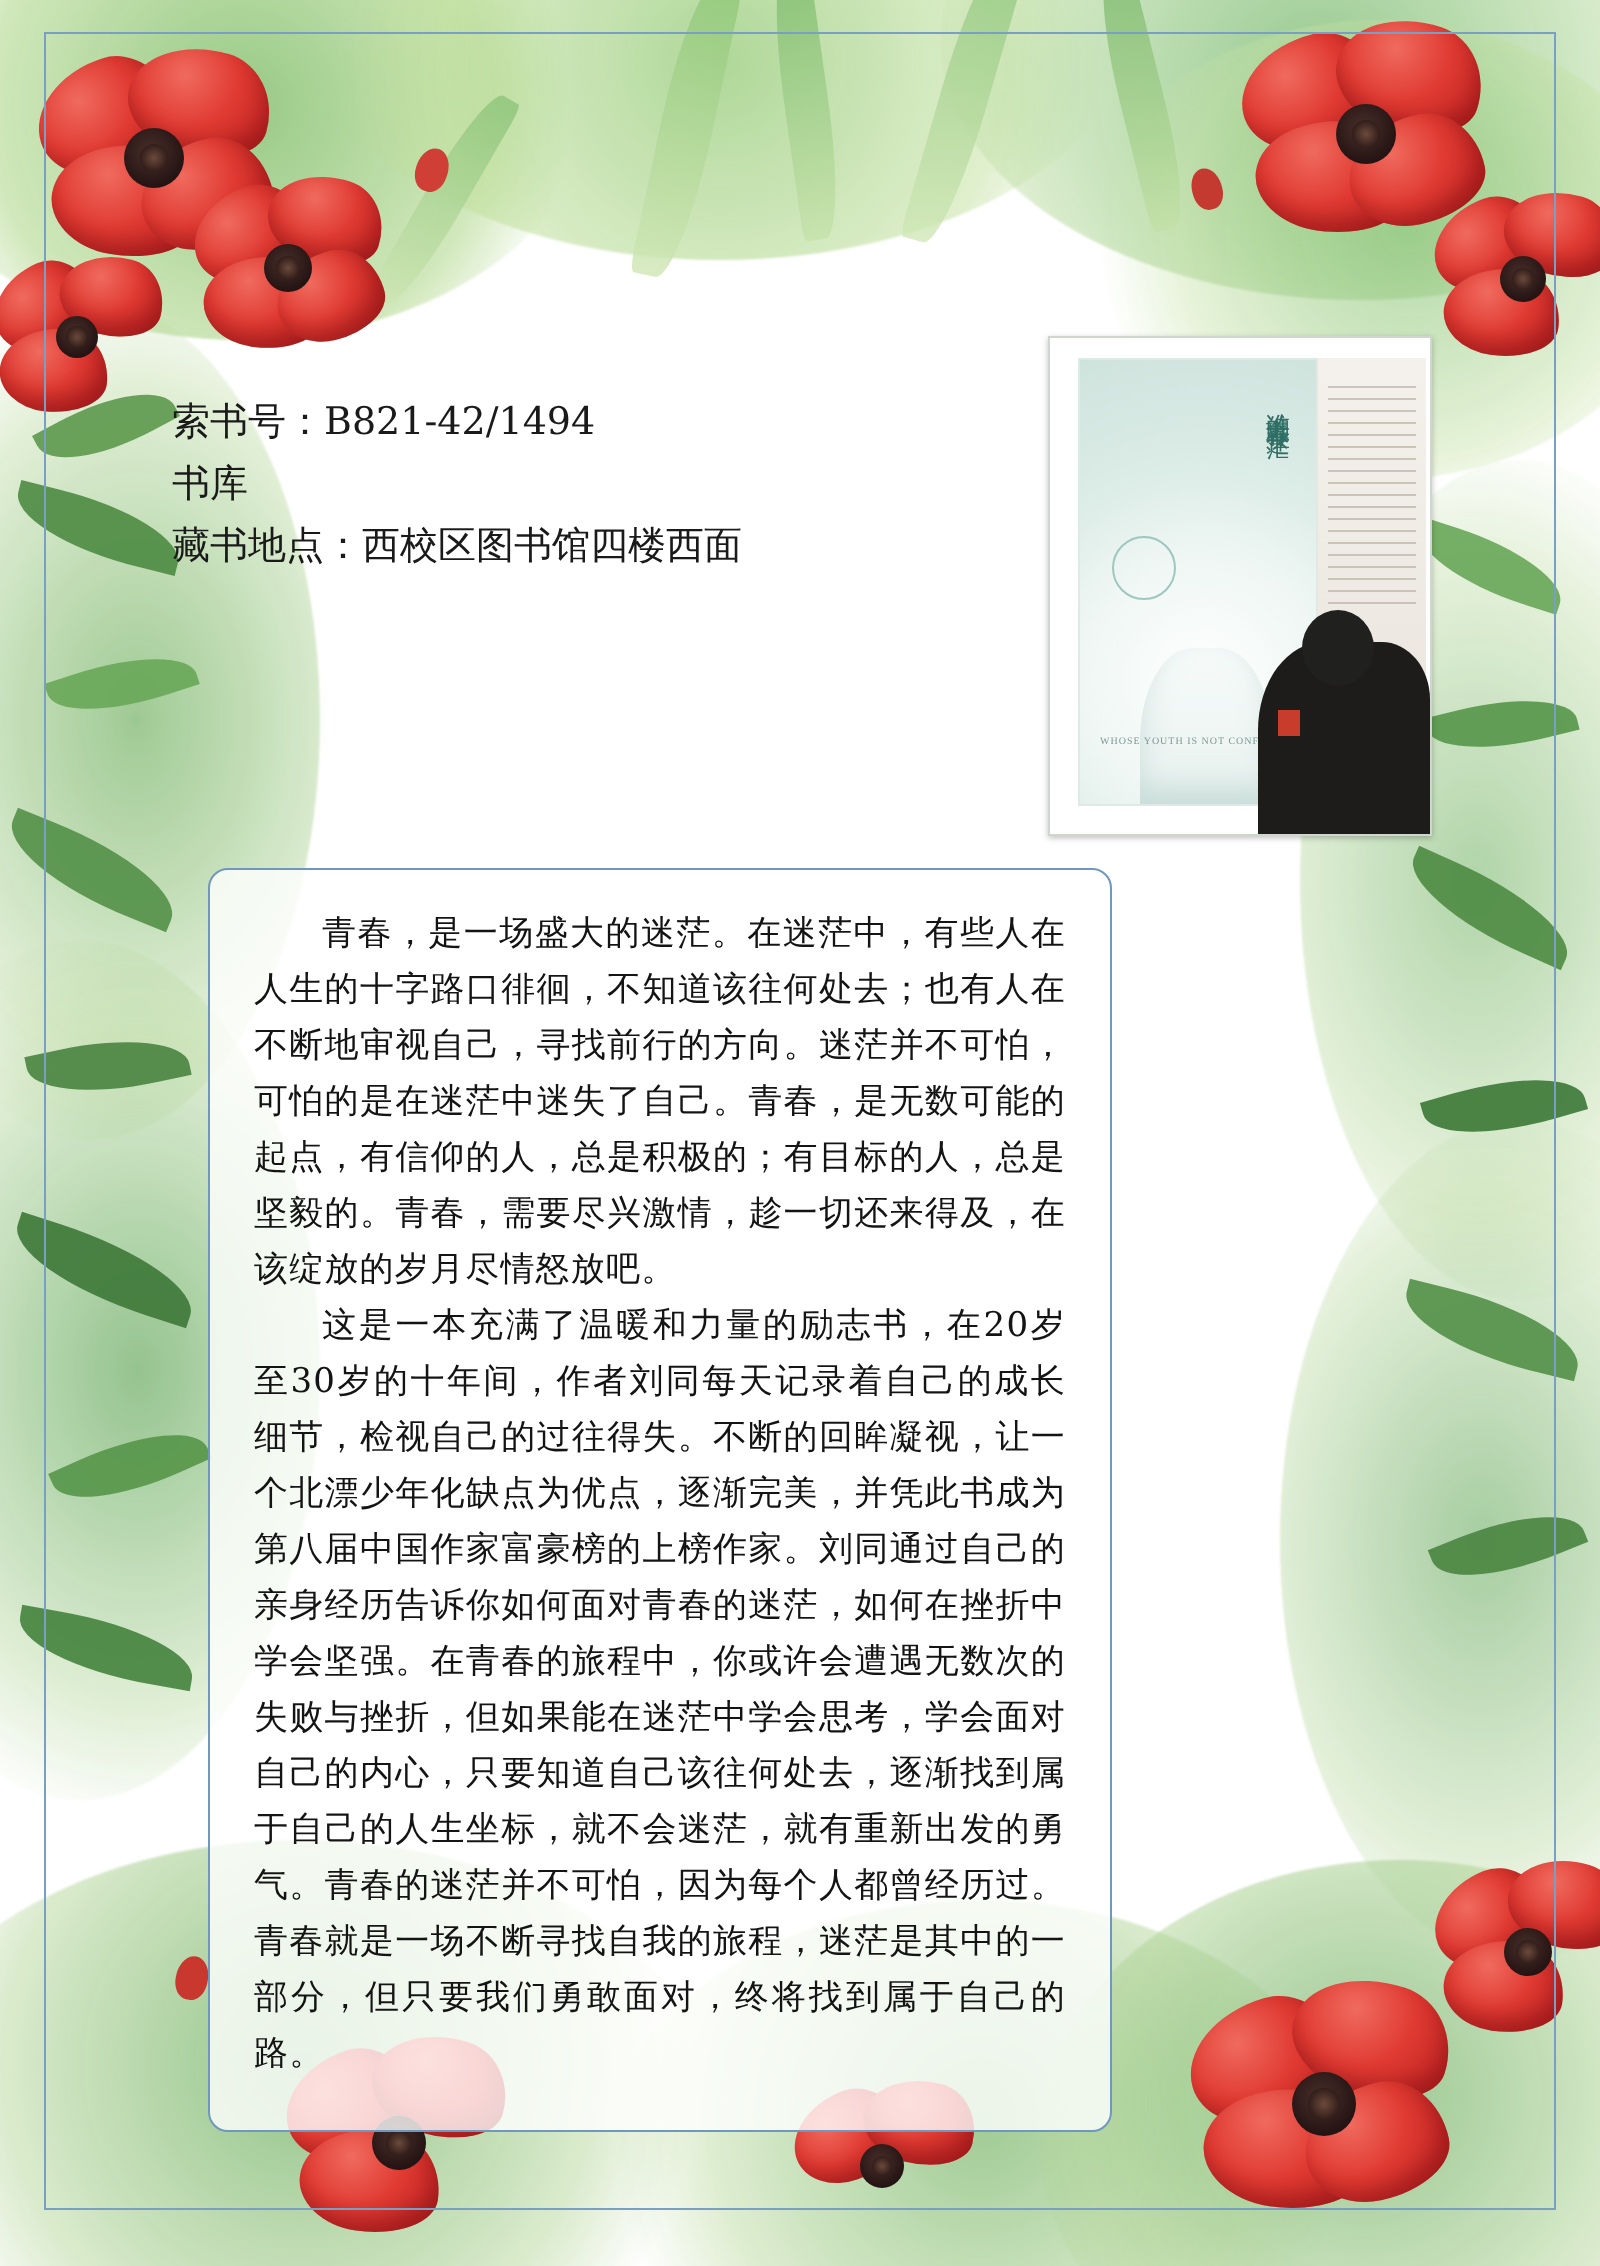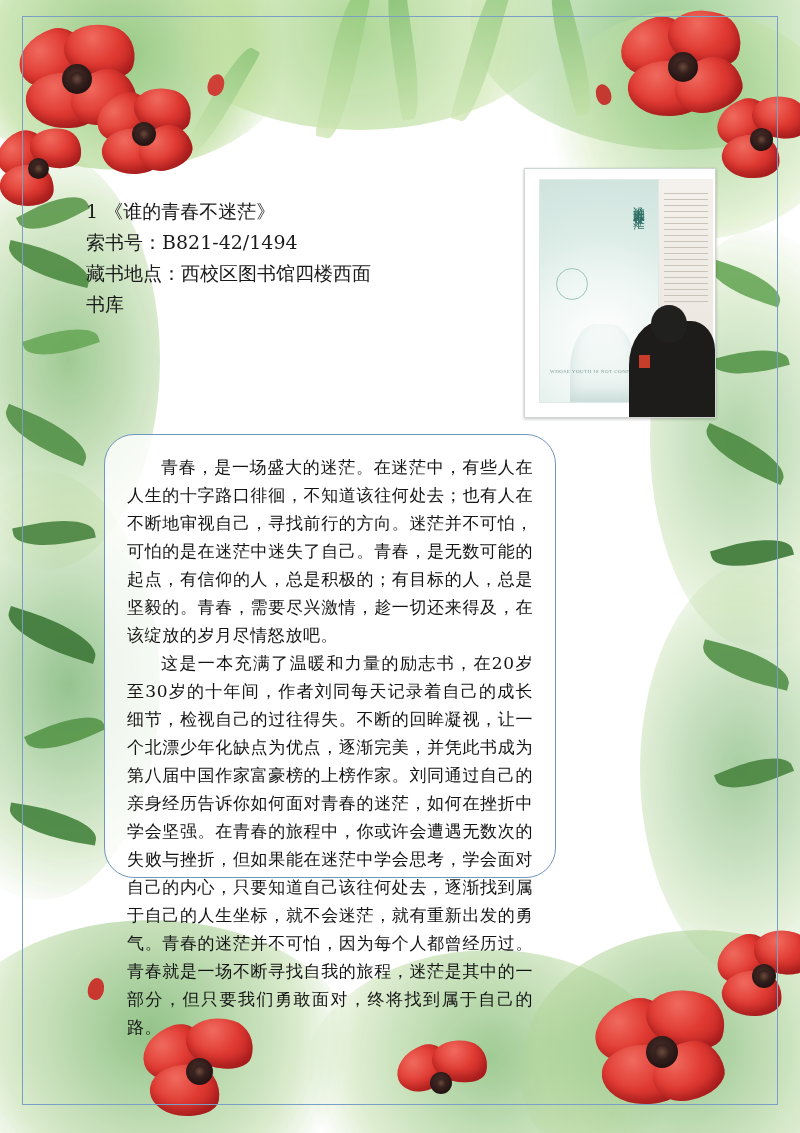--- a/index.html
+++ b/index.html
@@ -212,23 +212,23 @@
     height: 13px;
     background: #c83c2c;
   }
 
   
   .textbox {
     position: absolute;
     left: 104px;
     top: 434px;
     width: 452px;
-    height: 444px;
+    height: 632px;
     border: 1px solid #6f97c0;
-    border-radius: 30px;
+    border-radius: 10px;
     background: rgba(255,255,255,.80);
     box-sizing: border-box;
     padding: 18px 22px 10px 22px;
   }
   .textbox p {
     margin: 0;
     text-indent: 2em;
     font-size: 17px;
     line-height: 28px;
     letter-spacing: .6px;
@@ -349,24 +349,23 @@
 
     <div class="deco" style="left:208px;top:74px;width:16px;height:22px;border-radius:50% 50% 45% 45%;background:#cf3f36;transform:rotate(18deg);"></div>
     <div class="deco" style="left:596px;top:84px;width:15px;height:21px;border-radius:50% 50% 45% 45%;background:#c43a31;transform:rotate(-16deg);"></div>
     <div class="deco" style="left:88px;top:978px;width:16px;height:22px;border-radius:50% 50% 45% 45%;background:#c8382f;transform:rotate(12deg);"></div>
   </div>
 
   <div class="page-border"></div>
 
 
   <div class="book-info">
-    <div>1 《谁的青春不迷茫》</div>
     <div><span>索书号：</span><span>B821-42/1494</span></div>
+    <div>书库</div>
     <div><span>藏书地点：</span><span>西校区图书馆四楼西面</span></div>
-    <div>书库</div>
   </div>
 
   <div class="photo">
     <div class="right-page">
       <div class="lines"></div>
     </div>
     <div class="cover">
       <div class="vtext">谁的青春不迷茫</div>
       <div class="stamp"></div>
       <div class="figure"></div>

